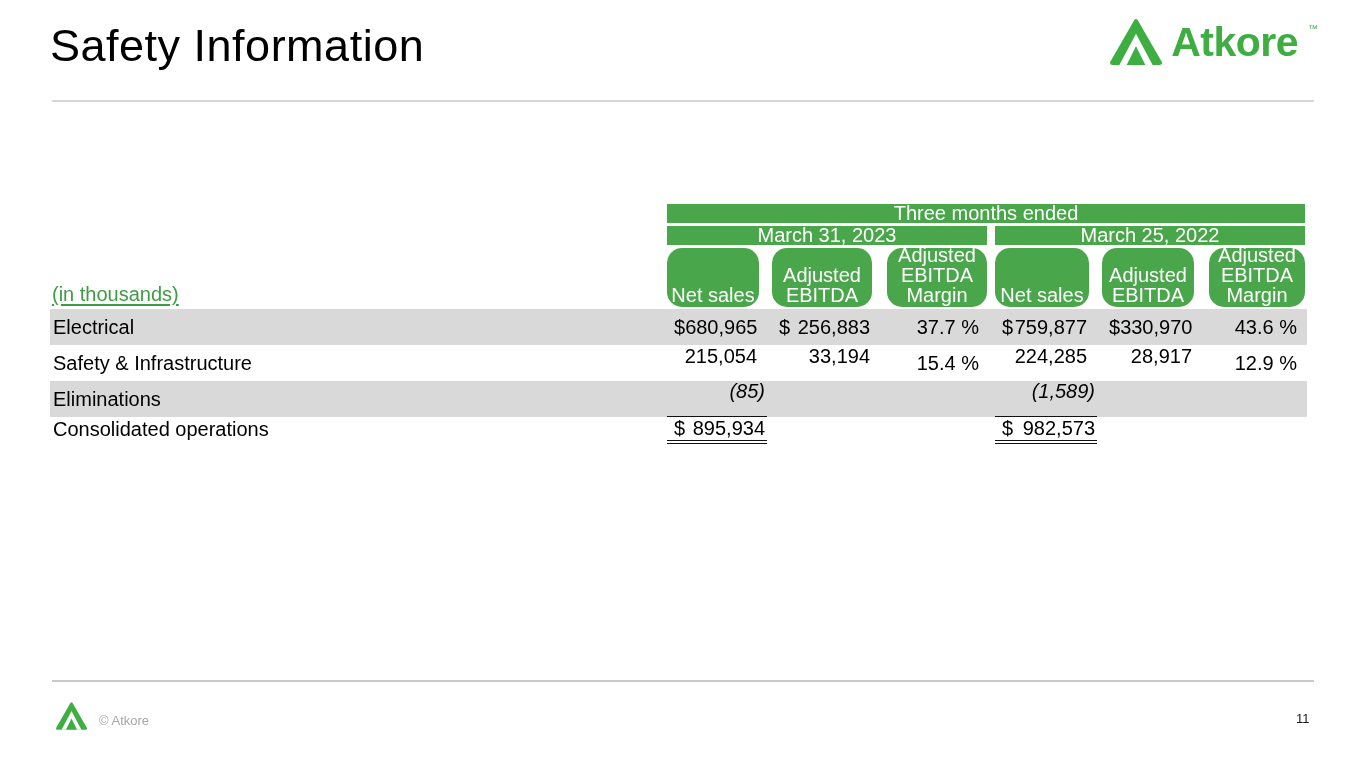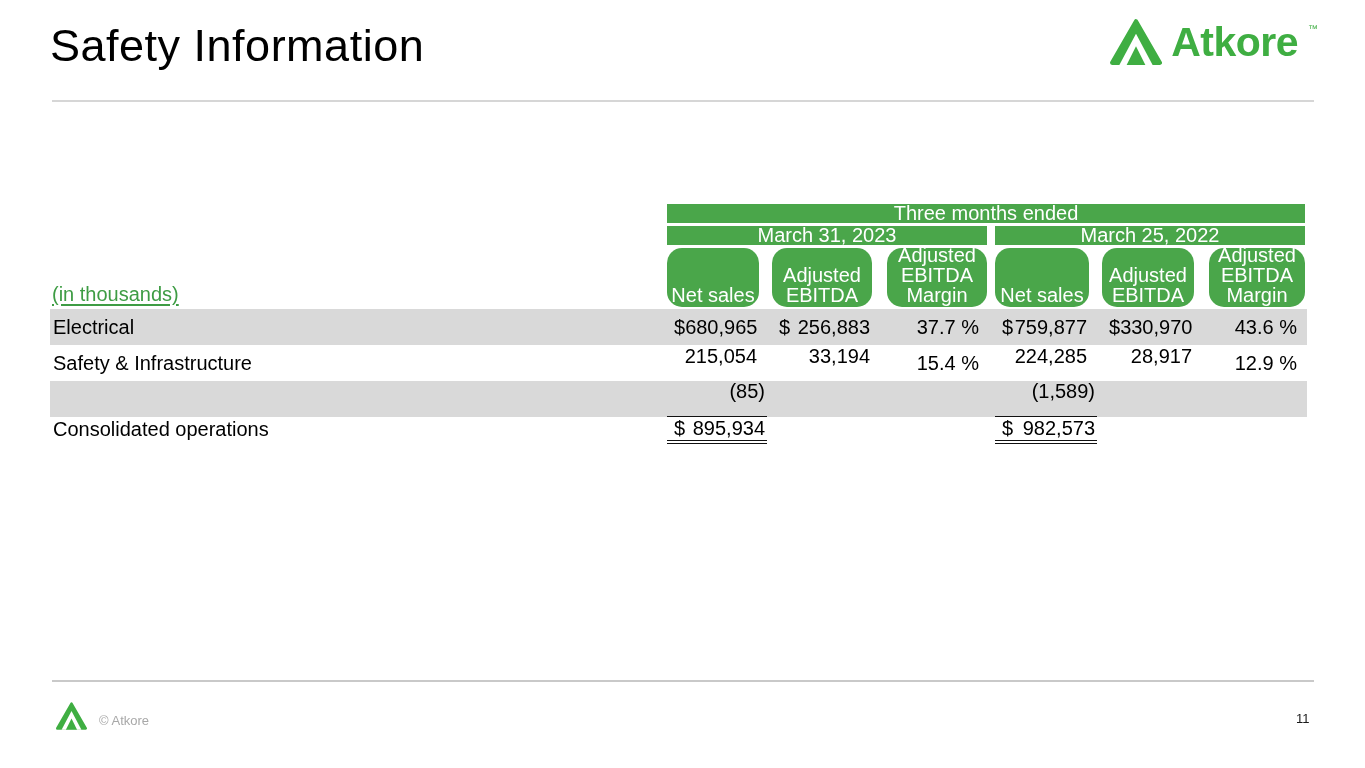--- a/index.html
+++ b/index.html
@@ -28,21 +28,21 @@
   .c1{grid-column:2} .c2{grid-column:4} .c3{grid-column:6} .c4{grid-column:8} .c5{grid-column:10} .c6{grid-column:12}
   .units { grid-row:3; grid-column:1; align-self:end; justify-self:start; color:#3e9c44; text-decoration:underline; text-underline-offset:3px; padding:0 0 1px 2px; }
 
   .trow { height:36px; align-items:center; }
   .trow.shade { background:#d9d9d9; }
   .trow.total { height:20px; }
   .label { grid-column:1; padding-left:3px; white-space:nowrap; }
   .money { display:flex; justify-content:space-between; align-items:center; padding:0 2px 0 7px; align-self:stretch; }
   .num { text-align:right; padding-right:2px; align-self:stretch; line-height:22px; }
   .pct { text-align:right; padding-right:8px; }
-  .u1 { border-bottom:1.4px solid #111; margin-right:-8px; line-height:20px; }
+  .u1 { border-bottom:1.4px solid #111; margin-right:-8px; line-height:20px;font-style:italic; }
   .u2 { position:relative; border-bottom:1.4px solid #111; margin-right:-8px; }
   .u2::after { content:""; position:absolute; left:0; right:0; bottom:-4px; border-top:1.4px solid #111; }
 
   
   .rule-bottom { position:absolute; left:52px; top:680px; width:1262px; height:2px; background:#c9c9c9; }
   .footer-logo { position:absolute; left:56px; top:702px; }
   .copyright { position:absolute; left:99px; top:713px; font-size:13px; color:#a8a8a8; }
   .pagenum { position:absolute; left:1296px; top:711px; font-size:13px; color:#1a1a1a; }
 </style>
 </head>
@@ -104,20 +104,21 @@
       <div class="label">Safety &amp; Infrastructure</div>
       <div class="num c1">215,054</div>
       <div class="num c2">33,194</div>
       <div class="pct c3">15.4 %</div>
       <div class="num c4">224,285</div>
       <div class="num c5">28,917</div>
       <div class="pct c6">12.9 %</div>
     </div>
 
     <div class="tgrid trow shade">
+      <div class="label">Eliminations</div>
       <div class="num u1 c1">(85)</div>
       <div class="num u1 c4">(1,589)</div>
     </div>
 
     <div class="tgrid trow total">
       <div class="label">Consolidated operations</div>
       <div class="money u2 c1">
           <span>$</span>
           <span>895,934</span>
         </div>

